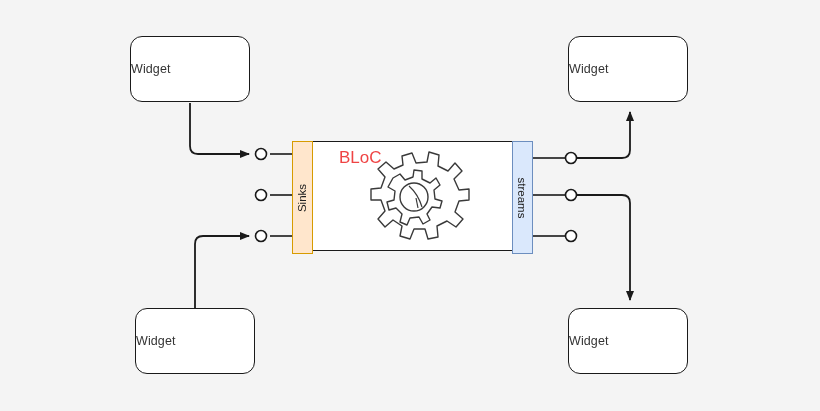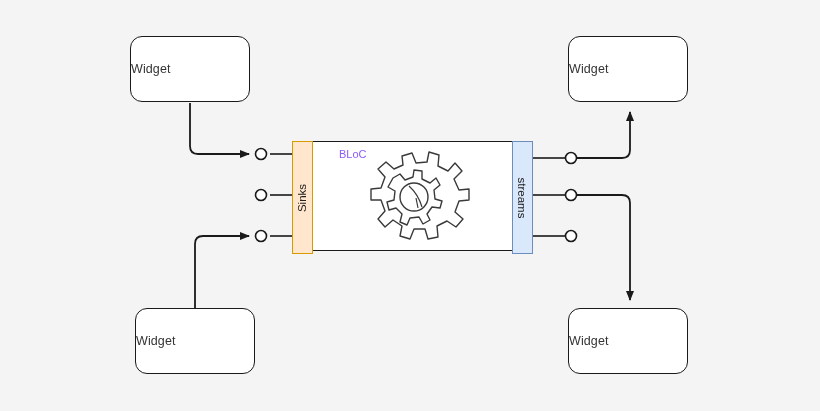--- a/index.html
+++ b/index.html
@@ -41,22 +41,22 @@
     width: 241px;
     height: 110px;
     background: #ffffff;
     border: 1.5px solid #1a1a1a;
     box-sizing: border-box;
   }
   #bloc-title {
     position: absolute;
     left: 46px;
     top: 6px;
-    font-size: 11px;
-    color: #8b5cf6;
+    font-size: 17px;
+    color: #ef4444;
   }
   .band {
     position: absolute;
     box-sizing: border-box;
     display: flex;
     align-items: center;
     justify-content: center;
   }
   #sinks-band {
     left: 292px;

